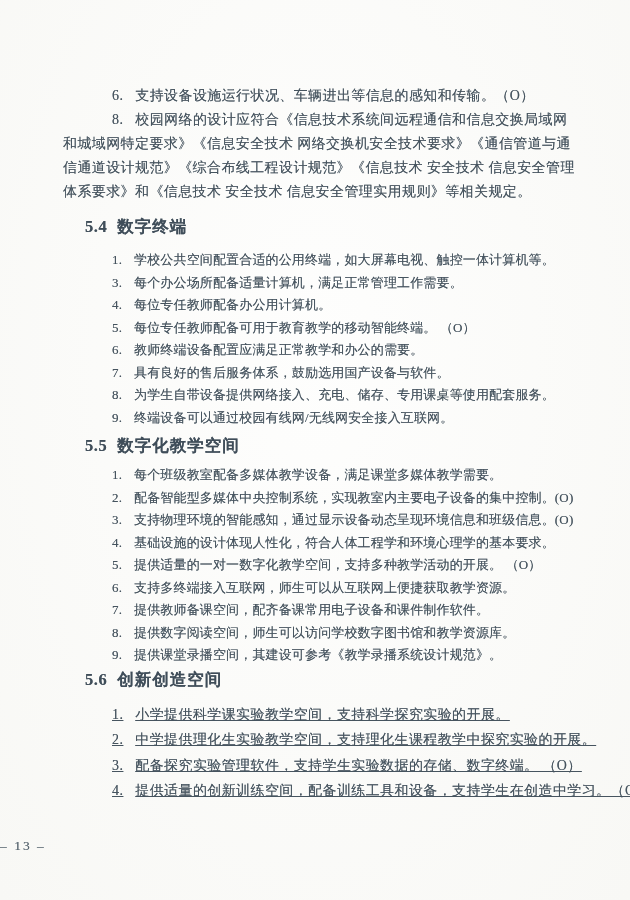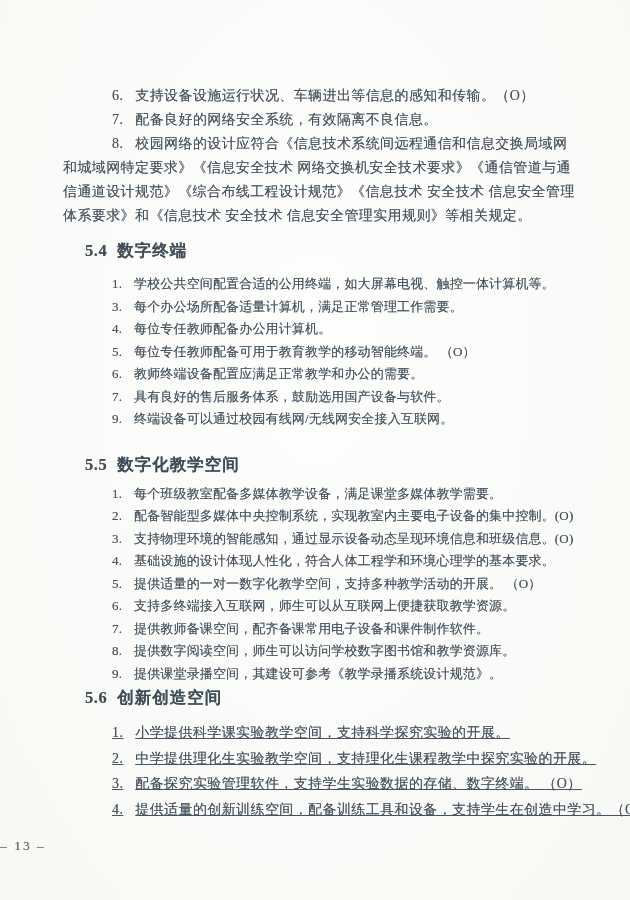--- a/index.html
+++ b/index.html
@@ -42,21 +42,21 @@
     margin-left: 22px;
     font-size: 16.5px;
     font-weight: bold;
     letter-spacing: 1px;
     color: #3f4d59;
     line-height: 26px;
   }
   h2.heading .sec-num { margin-right: 10px; letter-spacing: 0.5px; }
   #h-54 { margin-top: 10px; }
   #list-54 { margin-top: 9px; }
-  #h-55 { margin-top: 21px; font-family: Liberation Serif, serif; }
+  #h-55 { margin-top: 4px; font-family: Liberation Serif, serif; }
   #list-55 { margin-top: 5px; }
   #h-56 { margin-top: 0px; }
   #list-56 { margin-top: 9px; text-decoration: underline; }
   
   .dense p.item {
     font-size: 13px;
     letter-spacing: 0.15px;
     line-height: 22.5px;
     white-space: nowrap;
   }
@@ -82,37 +82,35 @@
 <body>
 
 <div class="page">
   <div class="content">
 
     <div class="intro">
       <p class="item">
         <span class="num">6.</span><span class="txt">支持设备设施运行状况、车辆进出等信息的感知和传输。（O）</span>
       </p>
       <p class="item">
-        <span class="num">7.</span><span class="txt">配备良好的网络安全系统，有效隔离不良信息。</span>
-      </p>
-      <p class="item">
         <span class="num">8.</span><span class="txt">校园网络的设计应符合《信息技术系统间远程通信和信息交换局域网和城域网特定要求》《信息安全技术 网络交换机安全技术要求》《通信管道与通信通道设计规范》《综合布线工程设计规范》《信息技术 安全技术 信息安全管理体系要求》和《信息技术 安全技术 信息安全管理实用规则》等相关规定。</span>
       </p>
     </div>
 
     <h2 class="heading" id="h-54">
       <span class="sec-num">5.4</span><span class="sec-title">数字终端</span>
     </h2>
     <div class="dense" id="list-54">
       <p class="item"><span class="num">1.</span><span class="txt">学校公共空间配置合适的公用终端，如大屏幕电视、触控一体计算机等。</span></p>
       <p class="item"><span class="num">3.</span><span class="txt">每个办公场所配备适量计算机，满足正常管理工作需要。</span></p>
       <p class="item"><span class="num">4.</span><span class="txt">每位专任教师配备办公用计算机。</span></p>
       <p class="item"><span class="num">5.</span><span class="txt">每位专任教师配备可用于教育教学的移动智能终端。 （O）</span></p>
       <p class="item"><span class="num">6.</span><span class="txt">教师终端设备配置应满足正常教学和办公的需要。</span></p>
       <p class="item"><span class="num">7.</span><span class="txt">具有良好的售后服务体系，鼓励选用国产设备与软件。</span></p>
+      <p class="item"><span class="num">8.</span><span class="txt">为学生自带设备提供网络接入、充电、储存、专用课桌等使用配套服务。</span></p>
       <p class="item"><span class="num">9.</span><span class="txt">终端设备可以通过校园有线网/无线网安全接入互联网。</span></p>
     </div>
 
     <h2 class="heading" id="h-55">
       <span class="sec-num">5.5</span><span class="sec-title">数字化教学空间</span>
     </h2>
     <div class="dense" id="list-55">
       <p class="item"><span class="num">1.</span><span class="txt">每个班级教室配备多媒体教学设备，满足课堂多媒体教学需要。</span></p>
       <p class="item"><span class="num">2.</span><span class="txt">配备智能型多媒体中央控制系统，实现教室内主要电子设备的集中控制。(O)</span></p>
       <p class="item"><span class="num">3.</span><span class="txt">支持物理环境的智能感知，通过显示设备动态呈现环境信息和班级信息。(O)</span></p>

